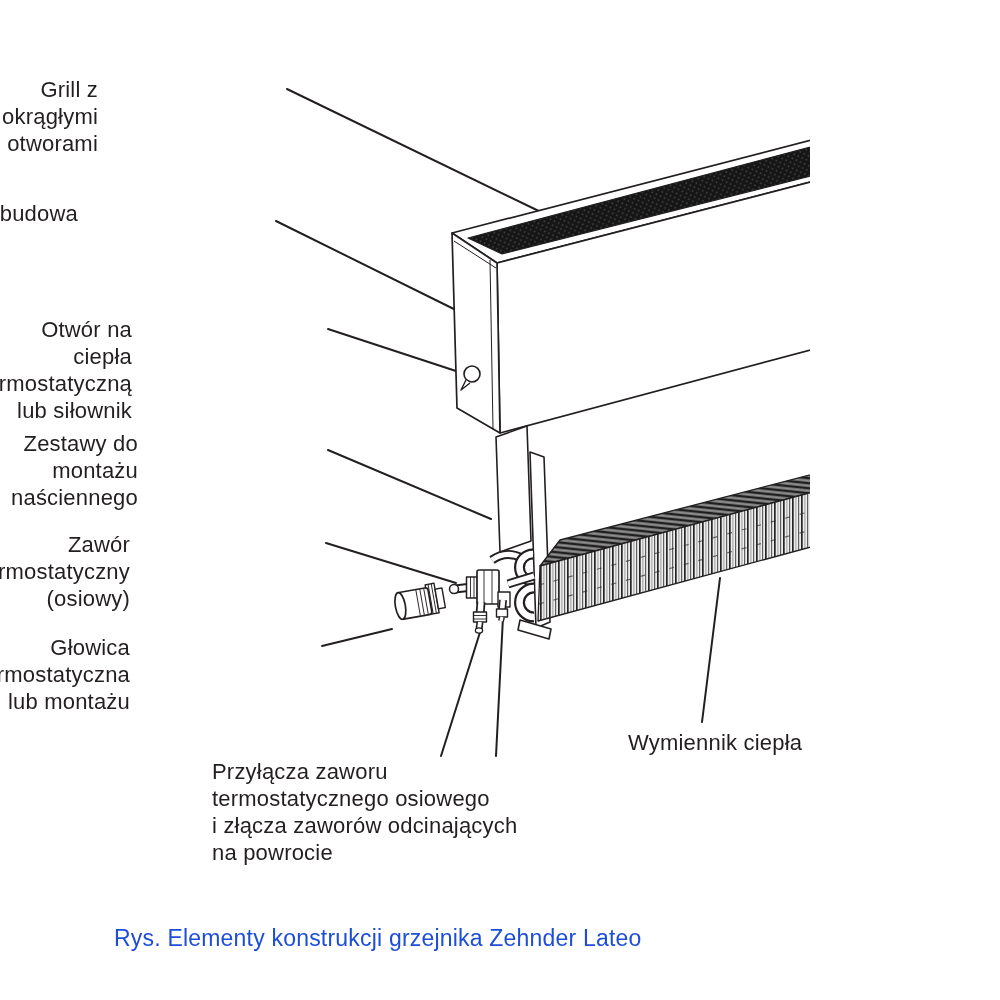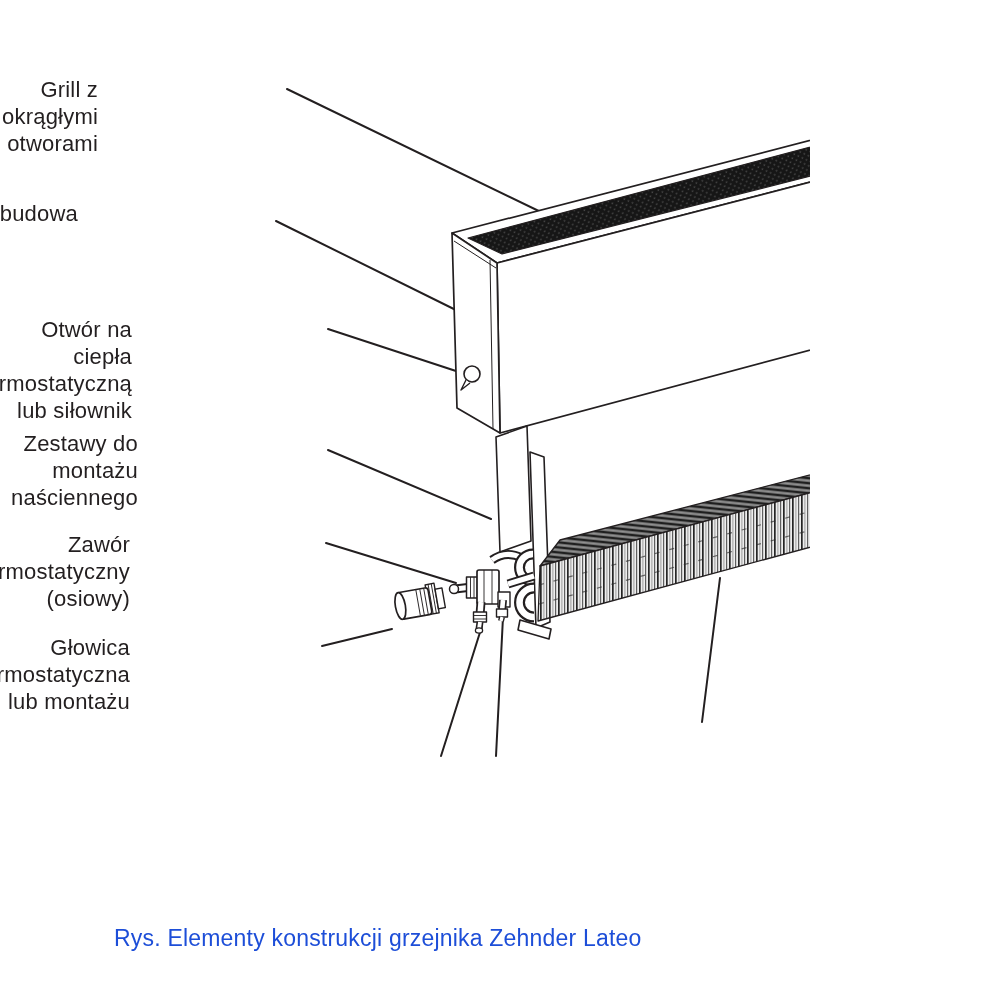--- a/index.html
+++ b/index.html
@@ -171,16 +171,21 @@
 termostatyczny
 (osiowy)</div>
 
   <div class="lbl r" style="right:672px;top:430px;">Zestawy do montażu
 naściennego</div>
 
   <div class="lbl r" style="right:680px;top:634px;">Głowica
 termostatyczna
 lub montażu</div>
 
+  <div class="lbl" style="left:212px;top:758px;">Przyłącza zaworu
+termostatycznego osiowego
+i złącza zaworów odcinających
+na powrocie</div>
 
+  <div class="lbl" style="left:628px;top:729px;">Wymiennik ciepła</div>
 
   <div id="caption">Rys. Elementy konstrukcji grzejnika Zehnder Lateo</div>
 </div>
 
 </body></html>

